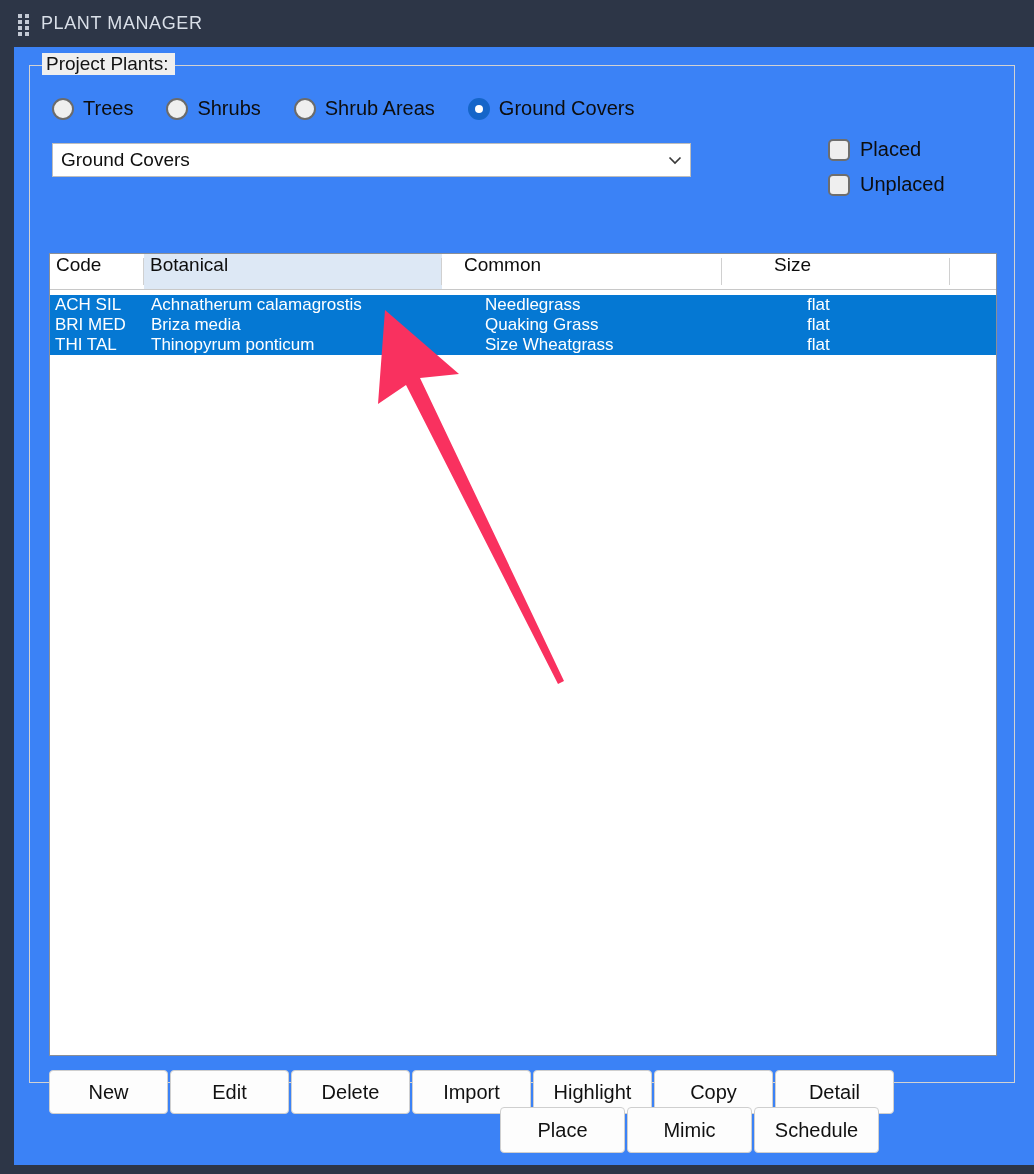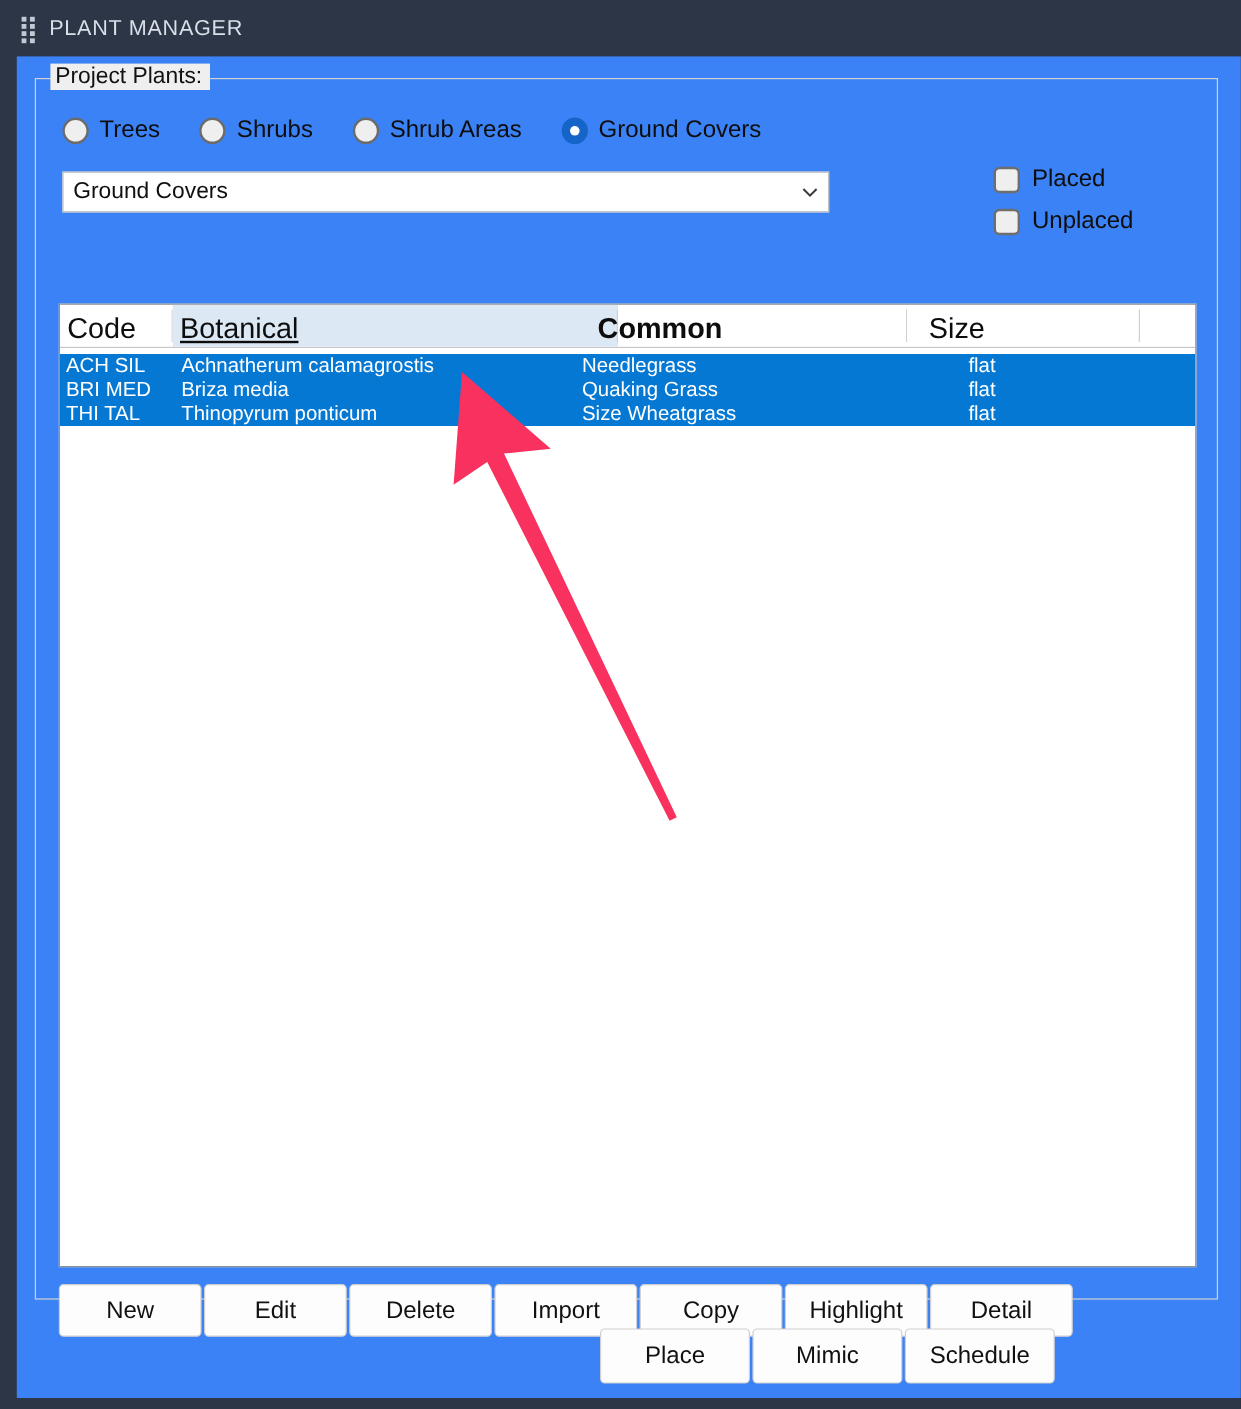--- a/index.html
+++ b/index.html
@@ -213,23 +213,23 @@
     position: relative;
     height: 35px;
     border-bottom: 1px solid #c8c8c8;
     background: #ffffff;
   }
   .th {
     position: absolute;
     top: 0;
     height: 35px;
     display: flex;
-    align-items: flex-end;
-    box-sizing: border-box;
-    font-size: 24px;
+    align-items: flex-start;
+    box-sizing: border-box;
+    font-size: 19px;
     color: #0d0d0d;
     padding-left: 6px;
     white-space: nowrap;
     overflow: hidden;
   }
   .th.sorted { background: #dde8f5; }
   .th .sep {
     position: absolute;
     right: 0; top: 4px;
     width: 1px; height: 27px;
@@ -357,25 +357,25 @@
           <span class="lbl">Unplaced</span>
         </div>
       </div>
 
       <div class="listframe">
         <div class="thead">
           <div class="th" style="left:0;width:94px;">
             <span>Code</span>
             <span class="sep"></span>
           </div>
-          <div class="th sorted" style="left:94px;width:371px;text-decoration:underline;">
+          <div class="th sorted" style="left:94px;width:298px;">
             <span>Botanical</span>
             <span class="sep"></span>
           </div>
-          <div class="th" style="left:442px;width:264px;font-weight:bold;">
+          <div class="th" style="left:408px;width:264px;">
             <span>Common</span>
             <span class="sep"></span>
           </div>
           <div class="th" style="left:718px;width:182px;">
             <span>Size</span>
             <span class="sep"></span>
           </div>
           <div class="th" style="left:900px;width:46px;">
             <span></span>
           </div>
@@ -401,22 +401,22 @@
             <span class="cell" style="left:757px;width:120px;">flat</span>
           </div>
         </div>
       </div>
 
       <div class="btnrow">
         <div class="btn">New</div>
         <div class="btn">Edit</div>
         <div class="btn">Delete</div>
         <div class="btn">Import</div>
+        <div class="btn">Highlight</div>
         <div class="btn">Copy</div>
-        <div class="btn">Highlight</div>
         <div class="btn">Detail</div>
       </div>
     </div>
 
     <div class="btnrow-bottom">
       <div class="btn">Place</div>
       <div class="btn">Mimic</div>
       <div class="btn">Schedule</div>
     </div>
   </div>

